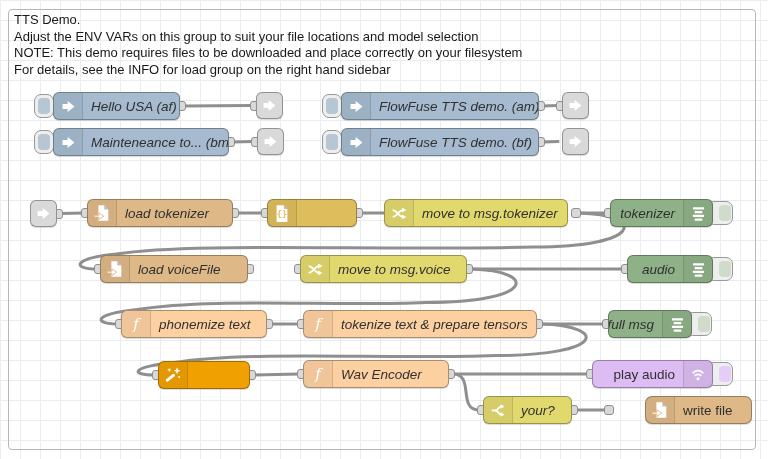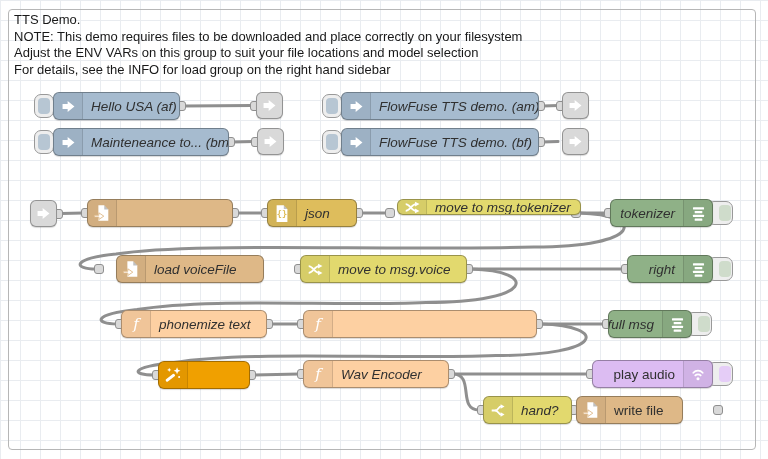--- a/index.html
+++ b/index.html
@@ -52,21 +52,21 @@
   .btn .inner{position:absolute;width:12px;height:16px;border-radius:4px;top:3px;}
   .btn.left .inner{left:3px;}
   .btn.right{width:26px;}
   .btn.right .inner{left:11px;}
 </style>
 </head>
 <body>
 
 <div id="canvas">
   <div id="group-box"></div>
-  <div id="group-label"><div>TTS Demo.</div><div>NOTE: This demo requires files to be downloaded and place correctly on your filesystem</div><div>Adjust the ENV VARs on this group to suit your file locations and model selection</div><div>For details, see the INFO for load group on the right hand sidebar</div></div>
+  <div id="group-label"><div>TTS Demo.</div><div>Adjust the ENV VARs on this group to suit your file locations and model selection</div><div>NOTE: This demo requires files to be downloaded and place correctly on your filesystem</div><div>For details, see the INFO for load group on the right hand sidebar</div></div>
   <svg id="wires" width="768" height="459" viewBox="0 0 768 459">
       <path d="M184,106 L252,105.5"></path>
       <path d="M543,106 L558,105.5"></path>
       <path d="M233,142 L253,141.5"></path>
       <path d="M543,142 L558,141.5"></path>
       <path d="M61,213.5 L83,213"></path>
       <path d="M237,213 L263,213"></path>
       <path d="M361,213 L387,213"></path>
       <path d="M579,213 L606,213"></path>
       <path d="M579,213 C647,215 643,247 534,247 C377.5,251 191,242 116,254 C70,259 74,269 96,269"></path>
@@ -190,40 +190,40 @@
         <div class="port" style="left: 81px; top: 208px;"></div>
         <div class="port" style="left: 229px; top: 208px;"></div>
         <div class="body" style="left: 87px; top: 199px; width: 146px; height: 28px; background: rgb(222, 184, 135);">
           <div class="icon-area left">
             <svg viewBox="0 0 20 20" width="18" height="18">
               <path d="M6 1.5h6.5L17 6v12.5H6z" fill="#fff"></path>
               <path d="M12.5 1.5L17 6h-4.5z" fill="rgba(0,0,0,0.25)"></path>
               <path d="M1.5 12.5h5V9.8l5.5 3.7-5.5 3.7v-2.7h-5z" fill="#fff" stroke="var(--nc)" stroke-width="1"></path>
             </svg>
           </div>
+          <div class="lbl italic">load tokenizer</div>
         </div>
       </div>
       <div class="node" style="--nc: #debd5c;">
         <div class="port" style="left: 261px; top: 208px;"></div>
         <div class="port" style="left: 353px; top: 208px;"></div>
         <div class="body" style="left: 267px; top: 199px; width: 90px; height: 28px; background: rgb(222, 189, 92);">
           <div class="icon-area left">
             <svg viewBox="0 0 20 20" width="18" height="18">
               <path d="M4 1.5h8L16 5.5v17H4z" fill="#fff"></path>
               <path d="M12 1.5l4 4h-4z" fill="rgba(0,0,0,0.25)"></path>
               <text x="10" y="14.5" font-size="9.5" font-weight="bold" text-anchor="middle" fill="var(--nc)" font-family="DejaVu Sans Mono,monospace">{}</text>
             </svg>
           </div>
-          <div class="lbl italic">json</div>
         </div>
       </div>
       <div class="node" style="--nc: #e2d96e;">
         <div class="port" style="left: 385px; top: 208px;"></div>
         <div class="port" style="left: 571px; top: 208px;"></div>
-        <div class="body" style="left: 397px; top: 199px; width: 184px; height: 16px; background: rgb(226, 217, 110);">
+        <div class="body" style="left: 384px; top: 199px; width: 184px; height: 28px; background: rgb(226, 217, 110);">
           <div class="icon-area left">
             <svg viewBox="0 0 20 20" width="17" height="17">
               <g fill="none" stroke="#fff" stroke-width="2.2">
                 <path d="M2 6 C7 6 9 14 14 14"></path>
                 <path d="M2 14 C7 14 9 6 14 6"></path>
               </g>
               <path d="M13 3.2L18.2 6l-5.2 2.8z" fill="#fff"></path>
               <path d="M13 11.2L18.2 14l-5.2 2.8z" fill="#fff"></path>
             </svg>
           </div>
@@ -243,21 +243,21 @@
               <rect x="5.5" y="7" width="9" height="2.7" rx="0.6"></rect>
               <rect x="3.5" y="11.4" width="13" height="2.7" rx="0.6"></rect>
               <rect x="5.5" y="15.8" width="9" height="2.7" rx="0.6"></rect>
             </svg>
           </div>
         </div>
       </div>
       <div class="node" style="--nc: #deb887;">
         <div class="port" style="left: 94px; top: 264px;"></div>
         <div class="port" style="left: 244px; top: 264px;"></div>
-        <div class="body" style="left: 100px; top: 255px; width: 148px; height: 28px; background: rgb(222, 184, 135); margin-left: 16px;">
+        <div class="body" style="left: 100px; top: 255px; width: 148px; height: 28px; background: rgb(222, 184, 135);">
           <div class="icon-area left">
             <svg viewBox="0 0 20 20" width="18" height="18">
               <path d="M6 1.5h6.5L17 6v12.5H6z" fill="#fff"></path>
               <path d="M12.5 1.5L17 6h-4.5z" fill="rgba(0,0,0,0.25)"></path>
               <path d="M1.5 12.5h5V9.8l5.5 3.7-5.5 3.7v-2.7h-5z" fill="#fff" stroke="var(--nc)" stroke-width="1"></path>
             </svg>
           </div>
           <div class="lbl italic">load voiceFile</div>
         </div>
       </div>
@@ -277,21 +277,21 @@
           </div>
           <div class="lbl italic">move to msg.voice</div>
         </div>
       </div>
       <div class="node" style="--nc: #8fb187;">
         <div class="port" style="left: 621px; top: 264px;"></div>
         <div class="btn right" style="top: 257px; left: 707px;">
           <div class="inner" style="background: rgb(207, 220, 203);"></div>
         </div>
         <div class="body" style="left: 627px; top: 255px; width: 86px; height: 28px; background: rgb(143, 177, 135);">
-          <div class="lbl italic right">right</div>
+          <div class="lbl italic right">audio</div>
           <div class="icon-area right">
             <svg viewBox="0 0 20 20" width="17" height="17" fill="#fff">
               <rect x="3.5" y="2.6" width="13" height="2.7" rx="0.6"></rect>
               <rect x="5.5" y="7" width="9" height="2.7" rx="0.6"></rect>
               <rect x="3.5" y="11.4" width="13" height="2.7" rx="0.6"></rect>
               <rect x="5.5" y="15.8" width="9" height="2.7" rx="0.6"></rect>
             </svg>
           </div>
         </div>
       </div>
@@ -309,20 +309,21 @@
       </div>
       <div class="node" style="--nc: #fdd0a2;">
         <div class="port" style="left: 297px; top: 319px;"></div>
         <div class="port" style="left: 533px; top: 319px;"></div>
         <div class="body" style="left: 303px; top: 310px; width: 234px; height: 28px; background: rgb(253, 208, 162);">
           <div class="icon-area left">
             <svg viewBox="0 0 20 20" width="18" height="18">
               <text x="10" y="15.5" font-size="17" font-style="italic" text-anchor="middle" fill="#fff" font-family="DejaVu Serif,serif">f</text>
             </svg>
           </div>
+          <div class="lbl italic">tokenize text &amp; prepare tensors</div>
         </div>
       </div>
       <div class="node" style="--nc: #8fb187;">
         <div class="port" style="left: 602px; top: 319px;"></div>
         <div class="btn right" style="top: 312px; left: 686px;">
           <div class="inner" style="background: rgb(207, 220, 203);"></div>
         </div>
         <div class="body" style="left: 608px; top: 310px; width: 84px; height: 28px; background: rgb(143, 177, 135);">
           <div class="lbl italic right">full msg</div>
           <div class="icon-area right">
@@ -386,27 +387,27 @@
           <div class="icon-area left">
             <svg viewBox="0 0 20 20" width="17" height="17">
               <g fill="none" stroke="#fff" stroke-width="2.2">
                 <path d="M2 10h4C10 10 10 5.2 13 5.2"></path>
                 <path d="M6 10c4 0 4 4.8 7 4.8"></path>
               </g>
               <path d="M12.5 2.6l4.6 2.6-4.6 2.6z" fill="#fff"></path>
               <path d="M12.5 12.2l4.6 2.6-4.6 2.6z" fill="#fff"></path>
             </svg>
           </div>
-          <div class="lbl italic">hand?</div>
+          <div class="lbl italic">your?</div>
         </div>
       </div>
       <div class="node" style="--nc: #deb887;">
         <div class="port" style="left: 604px; top: 405px;"></div>
         <div class="port" style="left: 713px; top: 405px;"></div>
-        <div class="body" style="left: 576px; top: 396px; width: 107px; height: 28px; background: rgb(222, 184, 135);">
+        <div class="body" style="left: 645px; top: 396px; width: 107px; height: 28px; background: rgb(222, 184, 135); border-radius: 7px;">
           <div class="icon-area left">
             <svg viewBox="0 0 20 20" width="18" height="18">
               <path d="M6 1.5h6.5L17 6v12.5H6z" fill="#fff"></path>
               <path d="M12.5 1.5L17 6h-4.5z" fill="rgba(0,0,0,0.25)"></path>
               <path d="M1.5 12.5h5V9.8l5.5 3.7-5.5 3.7v-2.7h-5z" fill="#fff" stroke="var(--nc)" stroke-width="1"></path>
             </svg>
           </div>
           <div class="lbl">write file</div>
         </div>
       </div>

